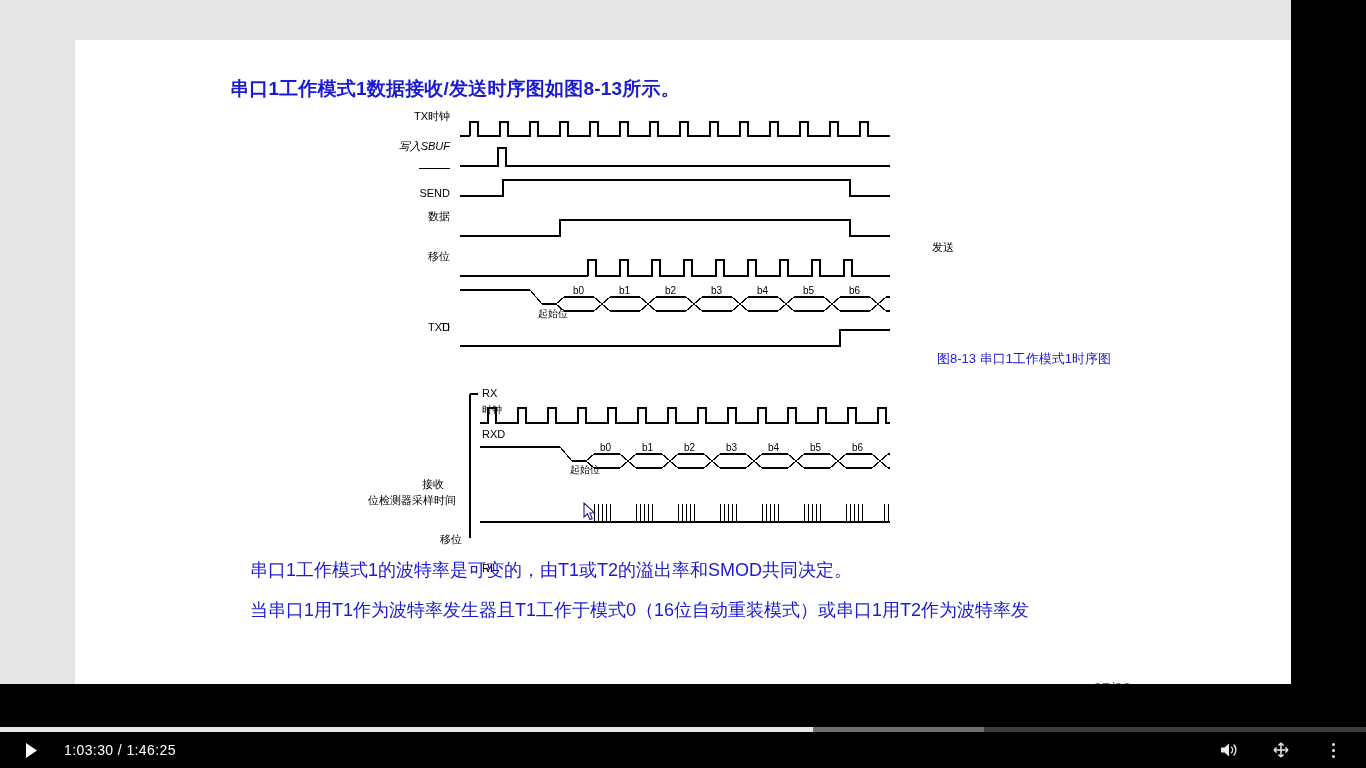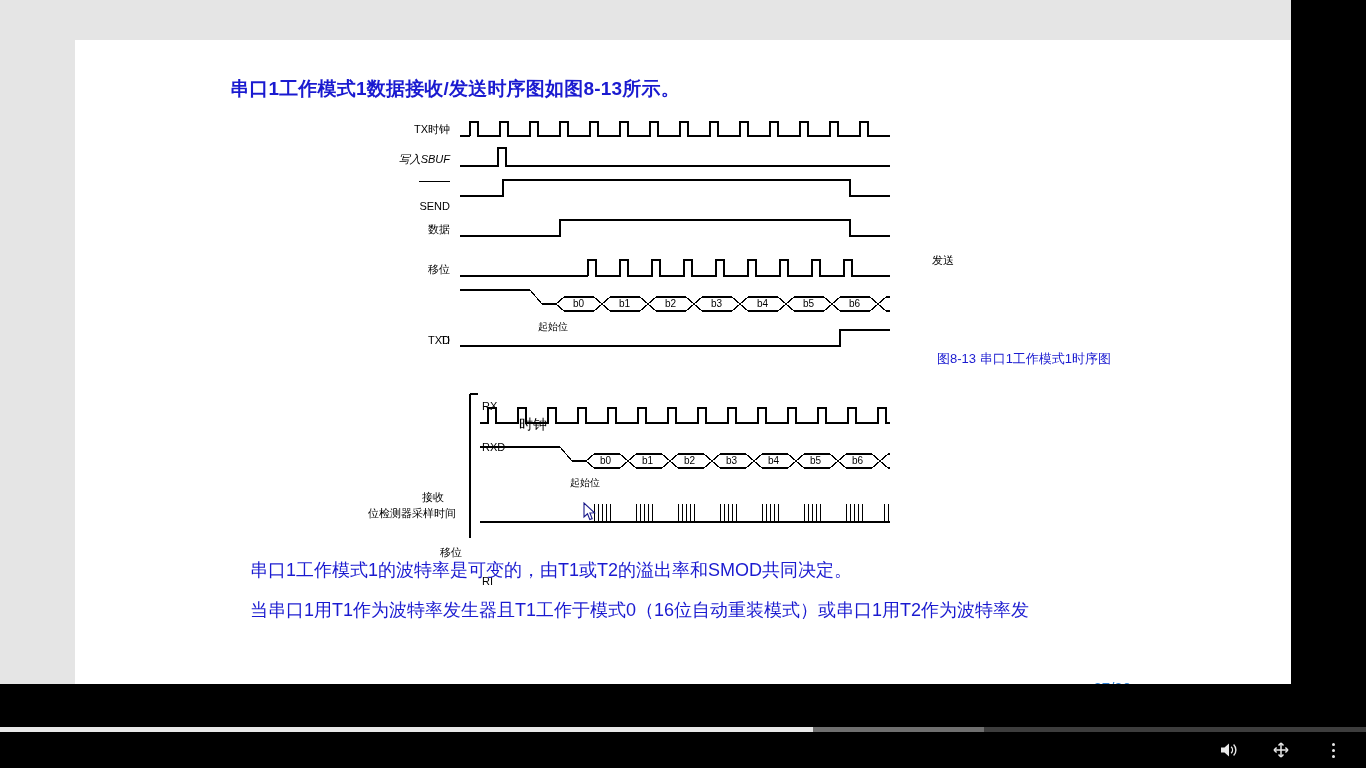--- a/index.html
+++ b/index.html
@@ -202,33 +202,33 @@
 
           <path d="M100,286 V492 M100,286 H108 M100,492 H108"></path>
 
           <path d="M556,8 V248 M556,8 H548 M556,248 H548"></path>
         </g>
       </svg>
 
       <div style="position:absolute; left:-205px; top:0; width:0; height:0;"></div>
     </div>
 
-    <div style="position:absolute;left:295px;top:68px;width:520px;height:430px;pointer-events:none;">
+    <div style="position:absolute;left:295px;top:55px;width:520px;height:430px;pointer-events:none;">
       <span style="position:absolute;right:440px;top:14px;font-size:11px;white-space:nowrap;">TX时钟</span>
       <span style="position:absolute;right:440px;top:44px;font-size:11px;white-space:nowrap;font-style:italic;">写入SBUF</span>
       <span style="position:absolute;right:440px;top:73px;font-size:11px;white-space:nowrap;border-top:1px solid #000;padding-top:18px;">SEND</span>
       <span style="position:absolute;right:440px;top:114px;font-size:11px;white-space:nowrap;">数据</span>
       <span style="position:absolute;right:440px;top:154px;font-size:11px;white-space:nowrap;">移位</span>
       <span style="position:absolute;right:440px;top:184px;font-size:11px;white-space:nowrap;margin-top:42px;">TXD</span>
       <span style="position:absolute;right:440px;top:226px;font-size:11px;white-space:nowrap;">TI</span>
 
       <span style="position:absolute;left:562px;top:145px;font-size:11px;white-space:nowrap;">发送</span>
 
       <span style="position:absolute;left:112px;top:292px;font-size:11px;white-space:nowrap;">RX</span>
-      <span style="position:absolute;left:112px;top:308px;font-size:14px;white-space:nowrap;margin-left:37px;">时钟</span>
+      <span style="position:absolute;left:112px;top:308px;font-size:10px;white-space:nowrap;">时钟</span>
       <span style="position:absolute;left:112px;top:333px;font-size:11px;white-space:nowrap;">RXD</span>
       <span style="position:absolute;left:-2px;top:398px;font-size:11px;white-space:nowrap;">位检测器采样时间</span>
       <span style="position:absolute;left:70px;top:437px;font-size:11px;white-space:nowrap;">移位</span>
       <span style="position:absolute;left:112px;top:467px;font-size:11px;white-space:nowrap;">RI</span>
       <span style="position:absolute;left:52px;top:382px;font-size:11px;white-space:nowrap;">接收</span>
 
       <span style="position:absolute;left:203px;top:190px;font-size:10px;">b0</span>
       <span style="position:absolute;left:249px;top:190px;font-size:10px;">b1</span>
       <span style="position:absolute;left:295px;top:190px;font-size:10px;">b2</span>
       <span style="position:absolute;left:341px;top:190px;font-size:10px;">b3</span>
@@ -263,20 +263,28 @@
   <div id="pagenum">27/30</div>
 
   <div id="controls">
 
     <div id="progress">
       <div class="buffered" style="width: 72%;"></div>
       <div class="played" style="width: 59.5%;"></div>
     </div>
 
     <div id="ctrlbar">
+      <div class="ctrl-left">
+        <div class="icon-btn">
+          <svg width="15" height="17" viewBox="0 0 15 17" xmlns="http://www.w3.org/2000/svg">
+            <path d="M2,1 L13,8.5 L2,16 Z" fill="#ffffff"></path>
+          </svg>
+        </div>
+        <div id="timecode">1:03:30 / 1:46:25</div>
+      </div>
 
       <div class="ctrl-right">
         <div class="icon-btn">
           <svg width="20" height="18" viewBox="0 0 20 18" xmlns="http://www.w3.org/2000/svg">
             <path d="M2,6.5 H5.5 L10,2.5 V15.5 L5.5,11.5 H2 Z" fill="#e9e9e9"></path>
             <path d="M12.2,5.8 A4.6,4.6 0 0 1 12.2,12.2" stroke="#e9e9e9" stroke-width="1.4" fill="none"></path>
             <path d="M14.6,3.4 A8,8 0 0 1 14.6,14.6" stroke="#e9e9e9" stroke-width="1.4" fill="none"></path>
           </svg>
         </div>
         <div class="icon-btn" style="margin-left:18px;">

